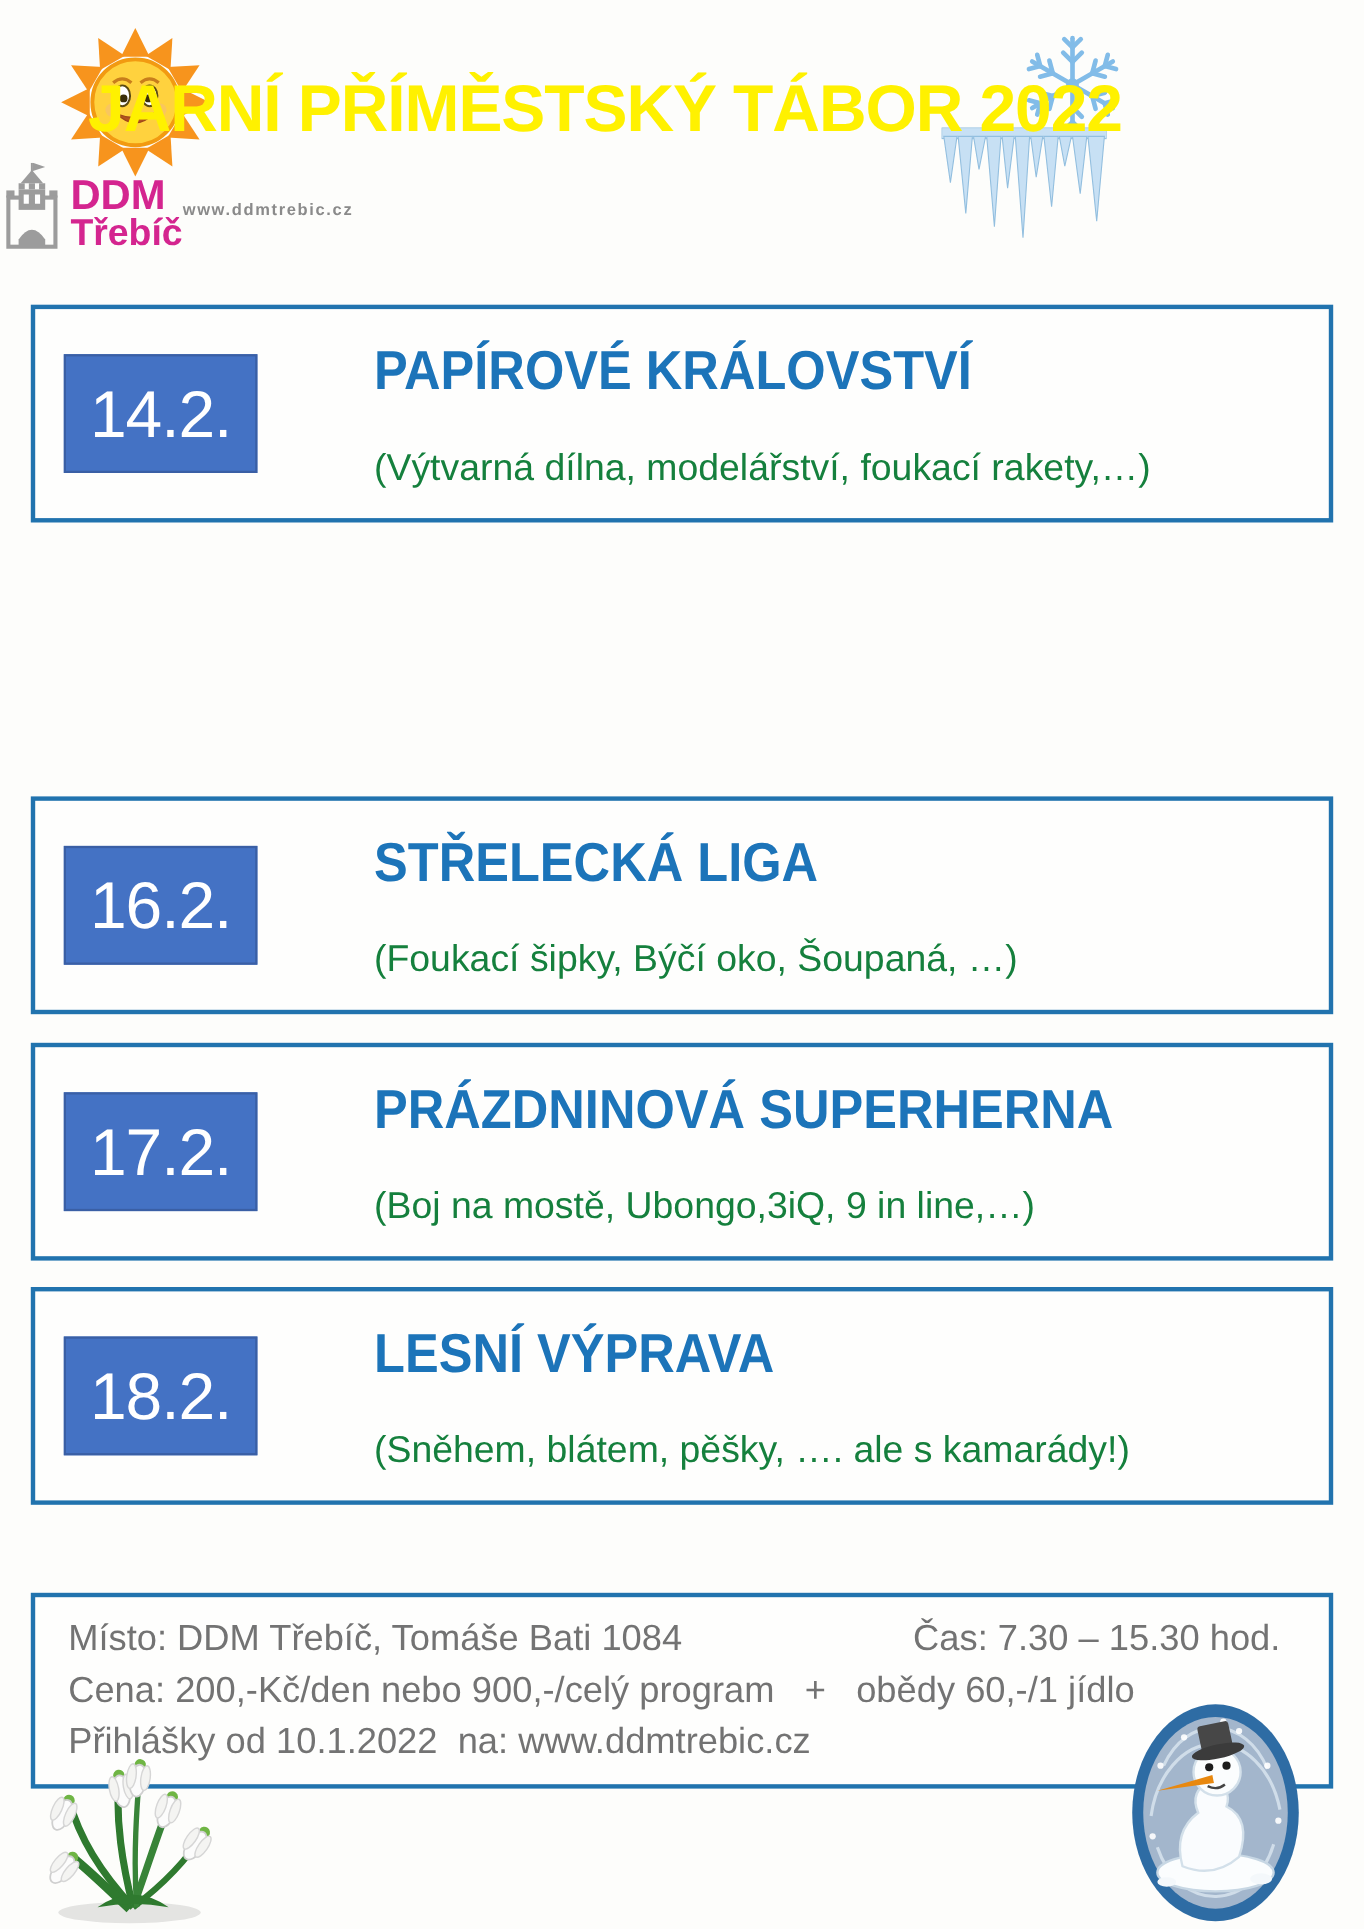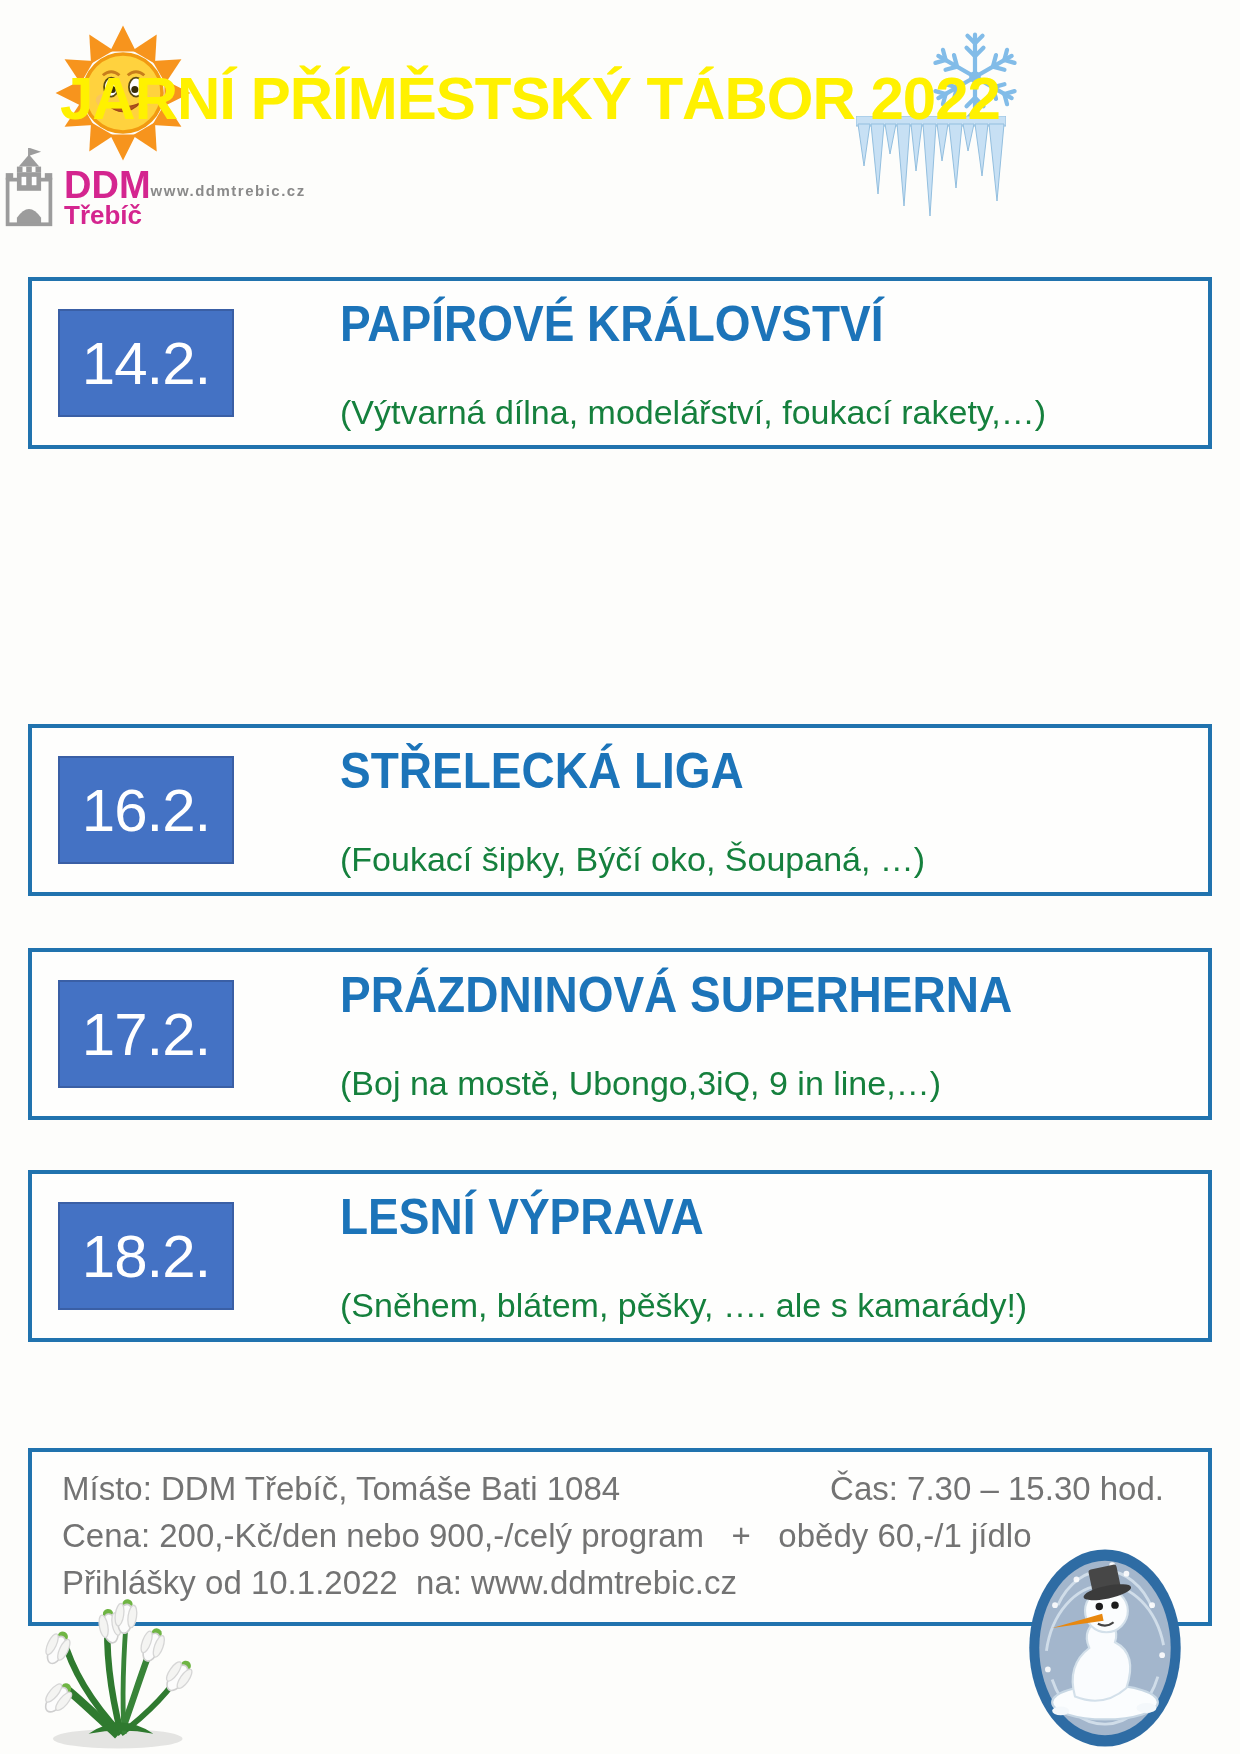--- a/index.html
+++ b/index.html
@@ -1,35 +1,35 @@
 <!DOCTYPE html>
 <html><head>
 <meta charset="utf-8">
 <style>
   html,body{margin:0;padding:0;background:#fff;}
   .page{position:relative;width:1240px;height:1754px;background:#FDFDFB;overflow:hidden;
         font-family:"Liberation Sans",sans-serif;}
 
   
-  .title{position:absolute;left:60px;top:64px;width:980px;margin:0;text-align:left;
+  .title{position:absolute;left:60px;top:64px;width:980px;margin:0;text-align:center;
          font-size:60px;font-weight:bold;color:#FFF100;letter-spacing:-1px;white-space:nowrap;z-index:2;}
   .sun{position:absolute;left:48px;top:22px;width:150px;height:142px;z-index:1;}
   .snowflake{position:absolute;left:928px;top:30px;width:94px;height:94px;z-index:1;}
   .icicles{position:absolute;left:856px;top:116px;width:150px;height:102px;z-index:1;}
 
   .logo{position:absolute;left:0;right:0;top:148px;display:flex;flex-direction:row;align-items:center;z-index:2;}
   .logo-row{display:flex;align-items:flex-end;}
   .castle{width:58px;height:80px;}
   .logo-text{margin-left:6px;color:#D4258F;font-weight:bold;line-height:0.95;}
   .logo-org{font-size:38px;}
-  .logo-city{font-size:26px;}
+  .logo-city{font-size:34px;}
   .logo-web{margin-top:4px;font-size:15px;font-weight:bold;color:#8A8A8A;letter-spacing:1.5px;}
 
   
-  .event{position:absolute;left:28px;width:1184px;height:172px;border:4px solid #2173AE;
+  .event{position:absolute;left:28px;width:1184px;height:198px;border:4px solid #2173AE;
          background:#FEFEFD;box-sizing:border-box;display:flex;align-items:center;}
   .date-box{margin-left:26px;width:172px;height:104px;background:#4472C4;border:2px solid #3A5FA5;
             display:flex;align-items:center;justify-content:center;flex:0 0 auto;}
   .date-box span{color:#fff;font-size:60px;letter-spacing:-1px;}
   .event-info{margin-left:106px;display:flex;flex-direction:column;gap:40px;min-width:0;}
   .event-title{font-size:50px;font-weight:bold;color:#1C74B9;transform:scaleX(0.92);
                transform-origin:left center;white-space:nowrap;}
   .event-sub{font-size:34px;color:#15803d;white-space:nowrap;}
 
   

